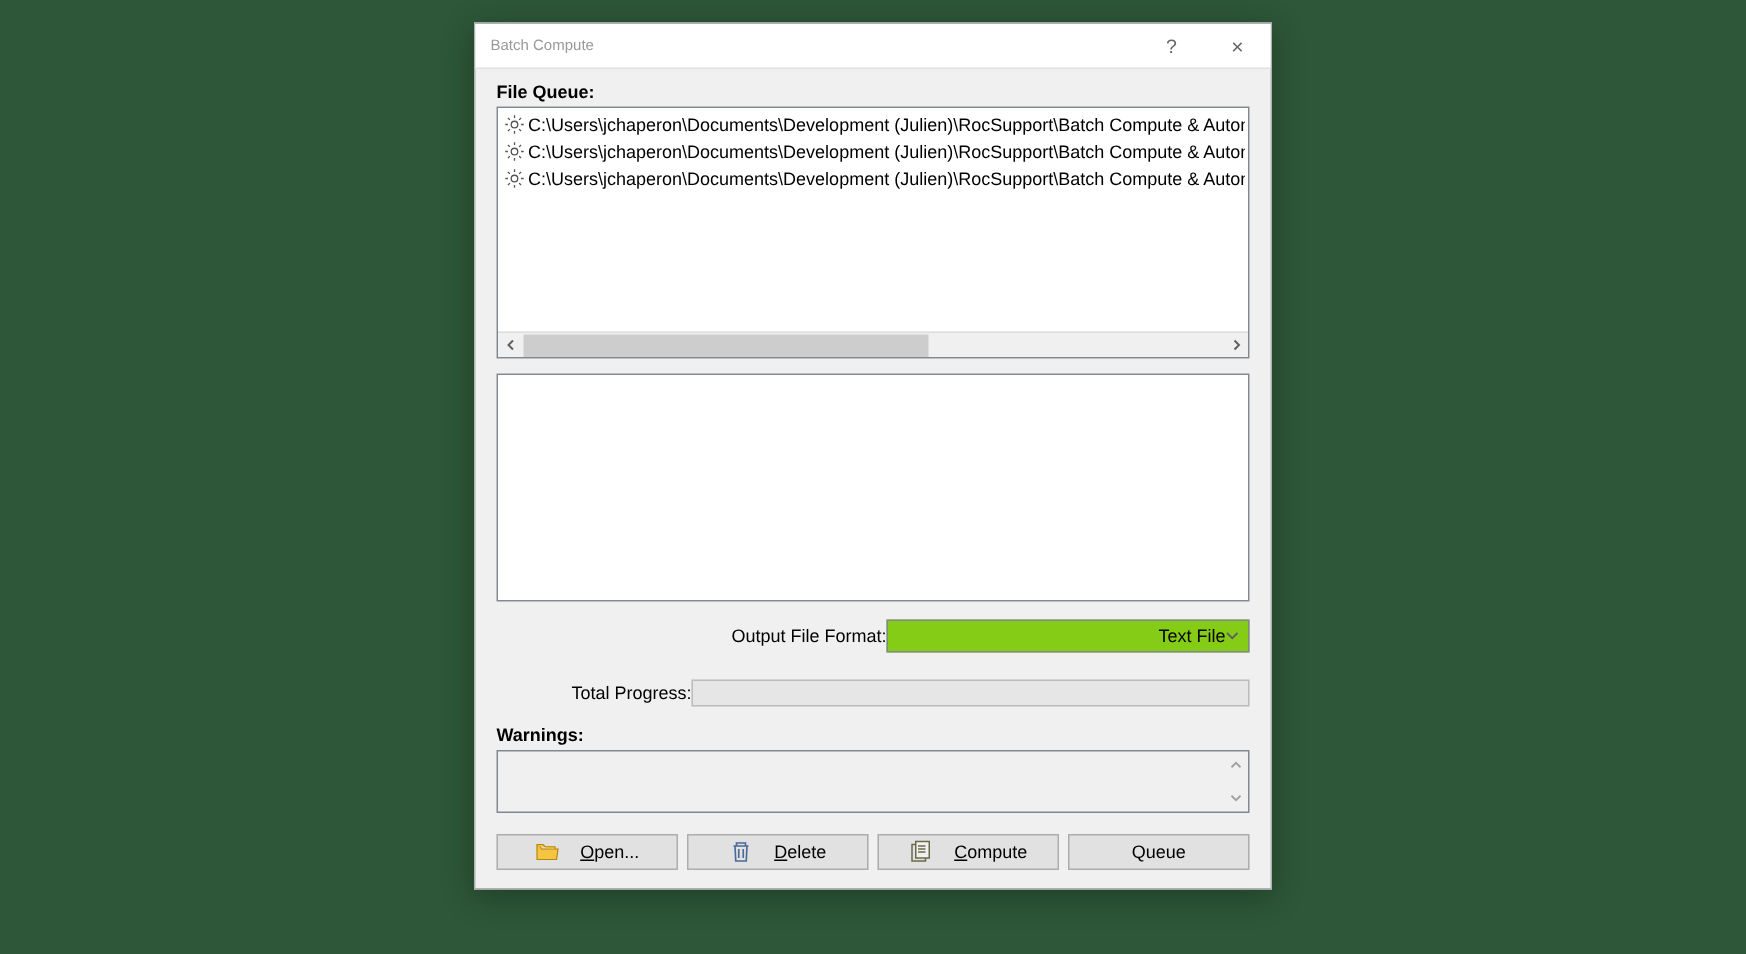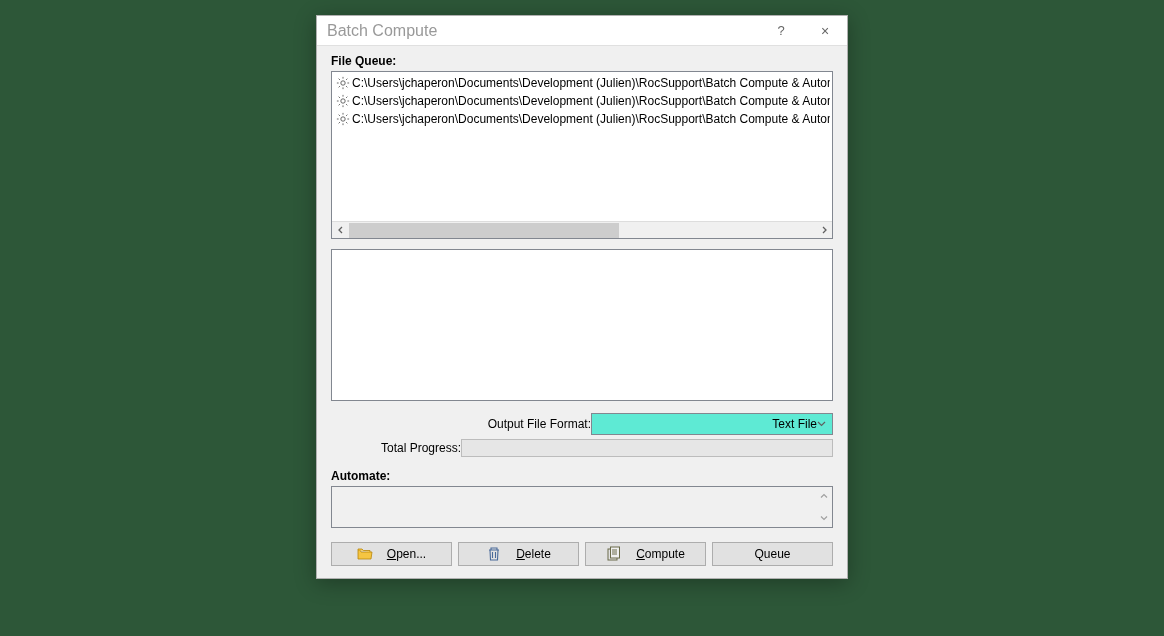--- a/index.html
+++ b/index.html
@@ -28,21 +28,21 @@
       background: #fff;
       height: 30px;
       display: flex;
       align-items: center;
       padding-left: 10px;
       border-bottom: 1px solid #e0e0e0;
     }
     .titlebar-title {
       flex: 1;
       color: #999;
-      font-size: 16px;
+      font-size: 10px;
     }
     .titlebar-btn {
       width: 44px;
       height: 30px;
       display: flex;
       align-items: center;
       justify-content: center;
       color: #666;
       font-size: 13px;
     }
@@ -136,21 +136,21 @@
       text-align: right;
     }
     .row-label {
       width: 260px;
       color: #000;
       font-size: 12px;
     }
     .combo {
       flex: 1;
       height: 22px;
-      background: #5eead4;
+      background: #84cc16;
       border: 1px solid #828790;
       display: flex;
       align-items: center;
       padding: 10px 6px;
       position: relative;
     }
     .combo-text {
       flex: 1;
       font-size: 12px;
     }
@@ -292,27 +292,27 @@
       <div class="combo">
         <span class="combo-text">Text File</span>
         <span class="combo-arrow">
           <svg width="9" height="6" viewBox="0 0 9 6">
               <path d="M1 1 L4.5 4.5 L8 1" fill="none" stroke="#606060" stroke-width="1.2"></path>
             </svg>
         </span>
       </div>
     </div>
 
-    <div class="row" style="margin-top:4px;">
+    <div class="row" style="margin-top:18px;">
       <div class="row-label" style="width:130px;">Total Progress:</div>
       <div class="progress-bar"></div>
     </div>
 
     <div style="margin-top:12px;">
-      <span class="label">Automate:</span>
+      <span class="label">Warnings:</span>
       <div class="warnings-box">
         <div class="warnings-text"></div>
         <div class="vscroll">
           <div class="vscroll-btn">
             <svg width="8" height="6" viewBox="0 0 8 6">
                 <path d="M1 4.5 L4 1.5 L7 4.5" fill="none" stroke="#a0a0a0" stroke-width="1.2"></path>
               </svg>
           </div>
           <div class="vscroll-btn">
             <svg width="8" height="6" viewBox="0 0 8 6">

